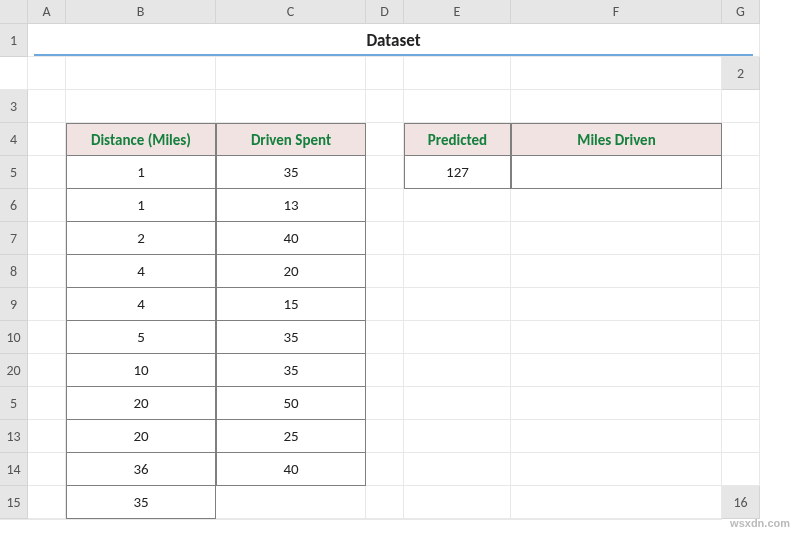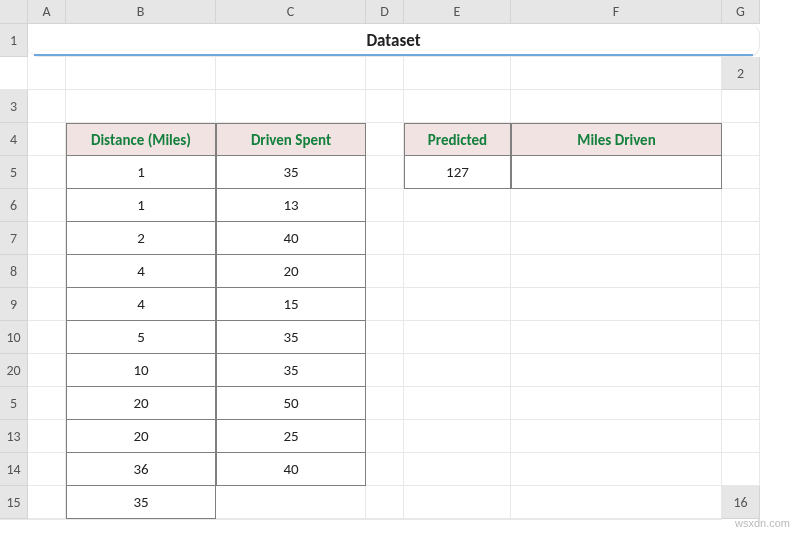--- a/index.html
+++ b/index.html
@@ -46,21 +46,20 @@
       color: #222;
     }
     
     .title-zone {
       grid-column: 2 / 9;
       grid-row: 2 / 3;
       position: relative;
       background: #fff;
       border-bottom: 1px solid #e8e8e8;
       border-right: 1px solid #e8e8e8;
-      border-radius: 11px;
     }
     .title-inner {
       position: absolute;
       left: 10px;
       right: 10px;
       top: 6px;
       bottom: 0;
       text-align: center;
       font-weight: bold;
       font-size: 17px;
@@ -92,20 +91,21 @@
       color: #222;
       background: #fff;
     }
     .watermark {
       position: absolute;
       bottom: 6px;
       right: 10px;
       font-size: 11px;
       color: #bbb;
       font-family: Arial, sans-serif;
+      font-weight: bold;
     }
   </style>
 </head>
 <body>
 
 <div class="grid">
 
   <div class="hcell"></div>
   <div class="hcell">A</div>
   <div class="hcell">B</div>

